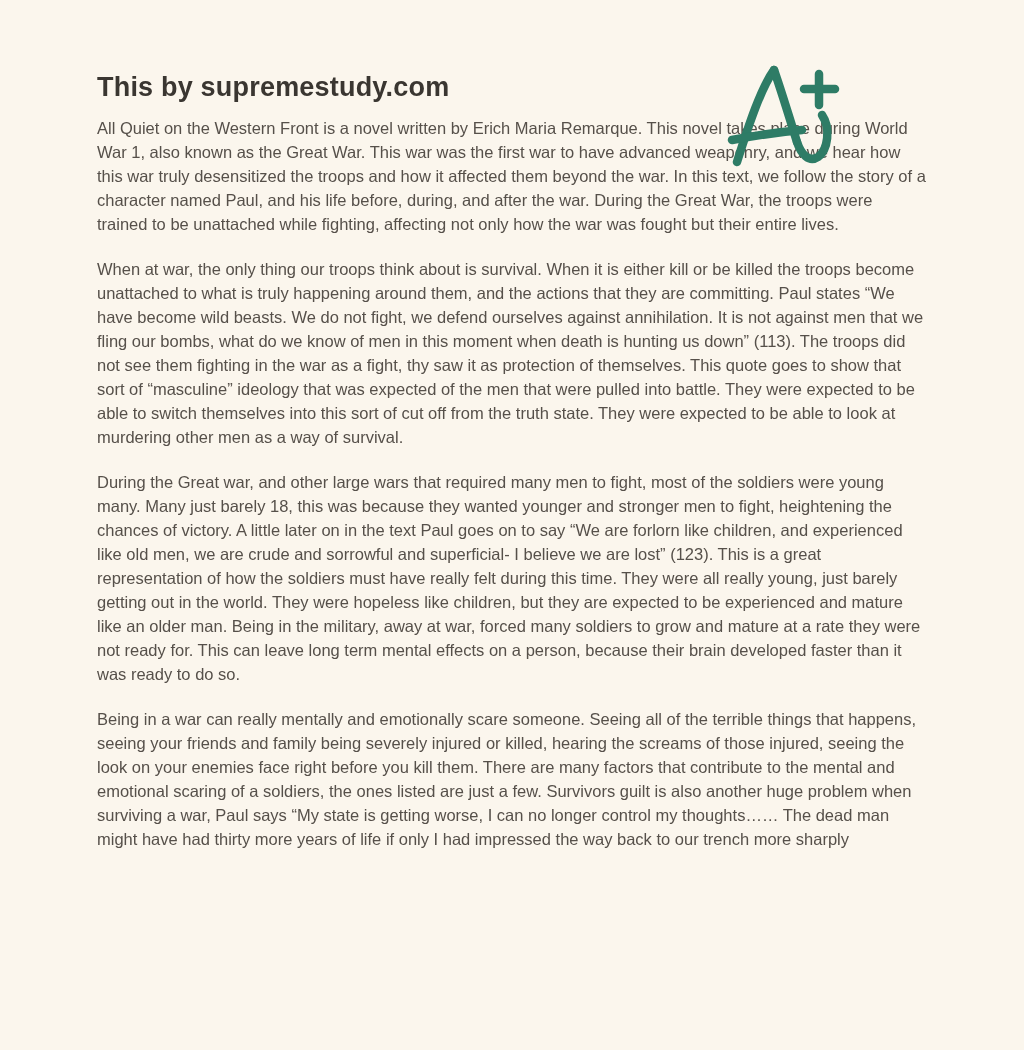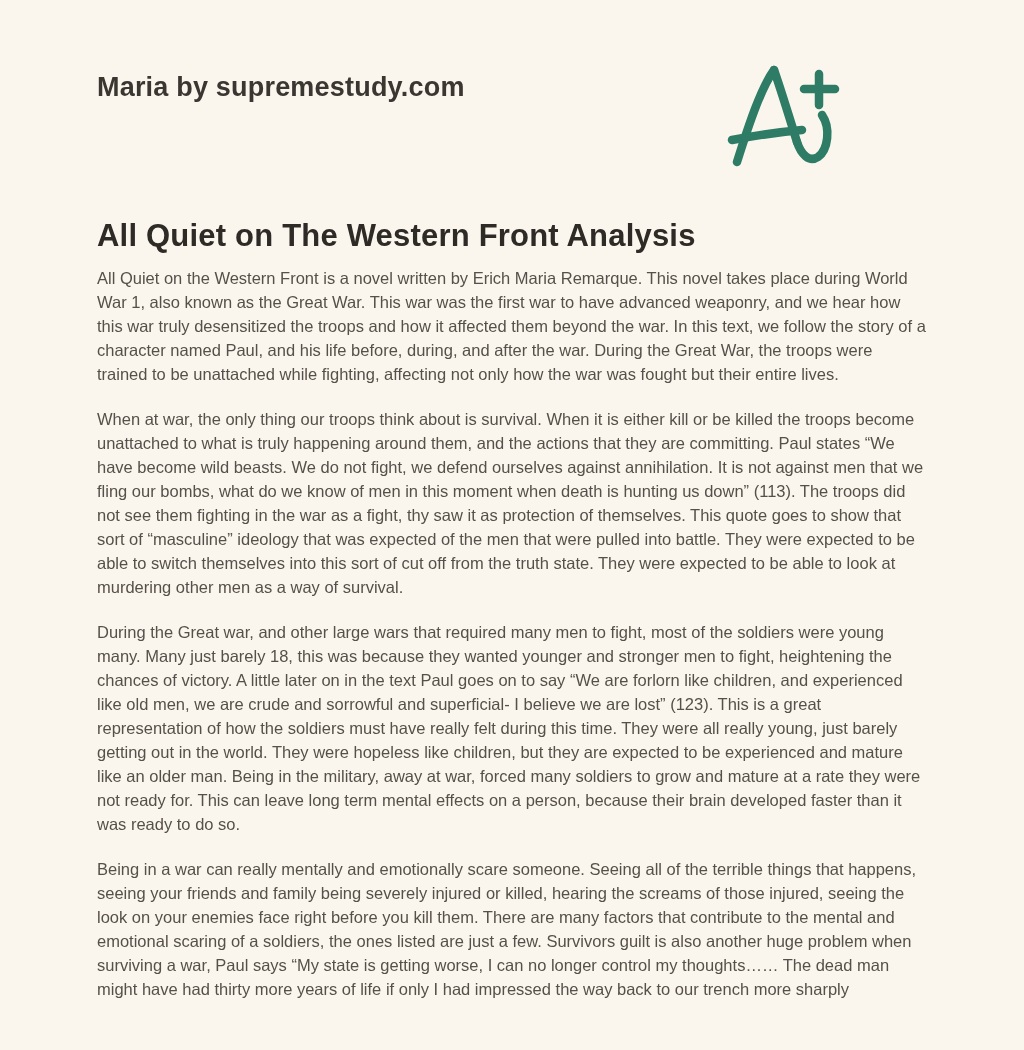--- a/index.html
+++ b/index.html
@@ -79,21 +79,21 @@
   .para:first-of-type {
     margin-top: 13px;
   }
 </style>
 </head>
 <body>
 
 <div class="page">
 
   <div class="header">
-    <h1 class="site-heading">Maria by supremestudy.com</h1>
+    <h1 class="site-heading">This by supremestudy.com</h1>
 
 
     <div class="logo">
       <svg viewBox="0 0 120 118" fill="none" xmlns="http://www.w3.org/2000/svg" aria-hidden="true">
         <g stroke="#2e7c66" stroke-width="8.5" stroke-linecap="round" fill="none">
 
           <path d="M14 104 C 26 66 38 30 51 12"></path>
 
           <path d="M51 12 C 58 32 66 58 74 84"></path>
 
@@ -103,21 +103,20 @@
 
           <path d="M96 16 L 96 47"></path>
 
           <path d="M81 31 L 112 31"></path>
         </g>
       </svg>
     </div>
   </div>
 
   <div class="essay">
-    <h2 class="essay-title">All Quiet on The Western Front Analysis</h2>
 
     <p class="para">All Quiet on the Western Front is a novel written by Erich Maria Remarque. This novel takes place during World War 1, also known as the Great War. This war was the first war to have advanced weaponry, and we hear how this war truly desensitized the troops and how it affected them beyond the war. In this text, we follow the story of a character named Paul, and his life before, during, and after the war. During the Great War, the troops were trained to be unattached while fighting, affecting not only how the war was fought but their entire lives.</p>
 
     <p class="para">When at war, the only thing our troops think about is survival. When it is either kill or be killed the troops become unattached to what is truly happening around them, and the actions that they are committing. Paul states “We have become wild beasts. We do not fight, we defend ourselves against annihilation. It is not against men that we fling our bombs, what do we know of men in this moment when death is hunting us down” (113). The troops did not see them fighting in the war as a fight, thy saw it as protection of themselves. This quote goes to show that sort of “masculine” ideology that was expected of the men that were pulled into battle. They were expected to be able to switch themselves into this sort of cut off from the truth state. They were expected to be able to look at murdering other men as a way of survival.</p>
 
     <p class="para">During the Great war, and other large wars that required many men to fight, most of the soldiers were young many. Many just barely 18, this was because they wanted younger and stronger men to fight, heightening the chances of victory. A little later on in the text Paul goes on to say “We are forlorn like children, and experienced like old men, we are crude and sorrowful and superficial- I believe we are lost” (123). This is a great representation of how the soldiers must have really felt during this time. They were all really young, just barely getting out in the world. They were hopeless like children, but they are expected to be experienced and mature like an older man. Being in the military, away at war, forced many soldiers to grow and mature at a rate they were not ready for. This can leave long term mental effects on a person, because their brain developed faster than it was ready to do so.</p>
 
     <p class="para">Being in a war can really mentally and emotionally scare someone. Seeing all of the terrible things that happens, seeing your friends and family being severely injured or killed, hearing the screams of those injured, seeing the look on your enemies face right before you kill them. There are many factors that contribute to the mental and emotional scaring of a soldiers, the ones listed are just a few. Survivors guilt is also another huge problem when surviving a war, Paul says “My state is getting worse, I can no longer control my thoughts…… The dead man might have had thirty more years of life if only I had impressed the way back to our trench more sharply</p>
   </div>
 

